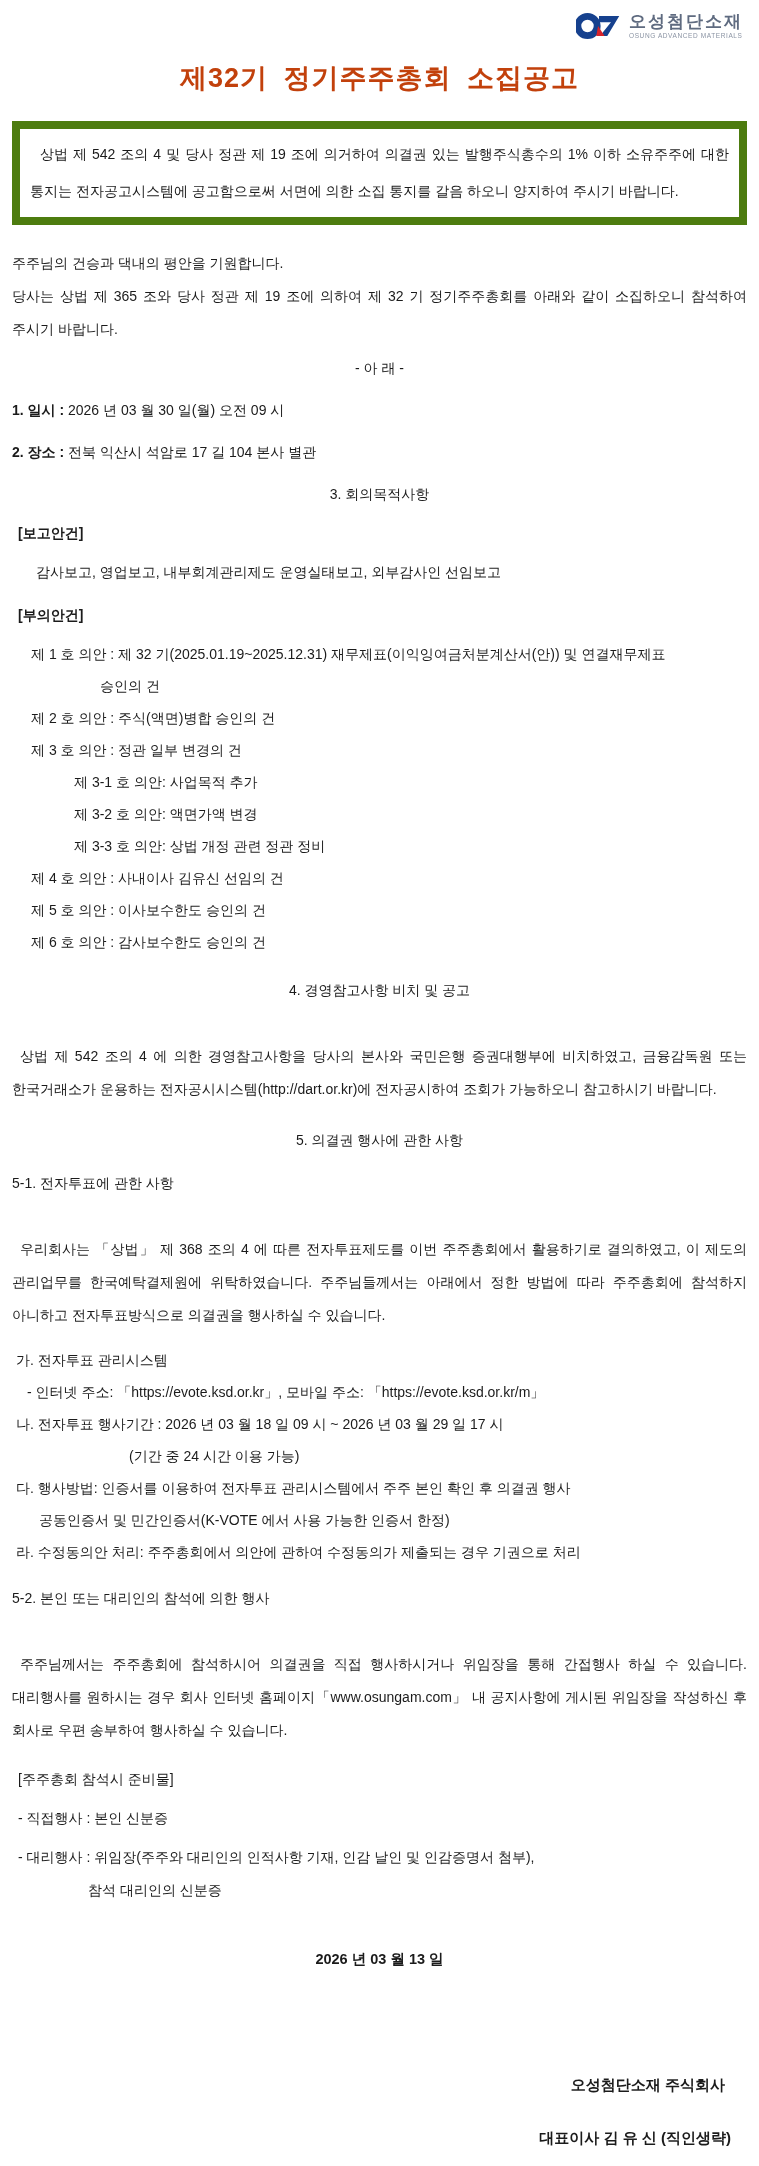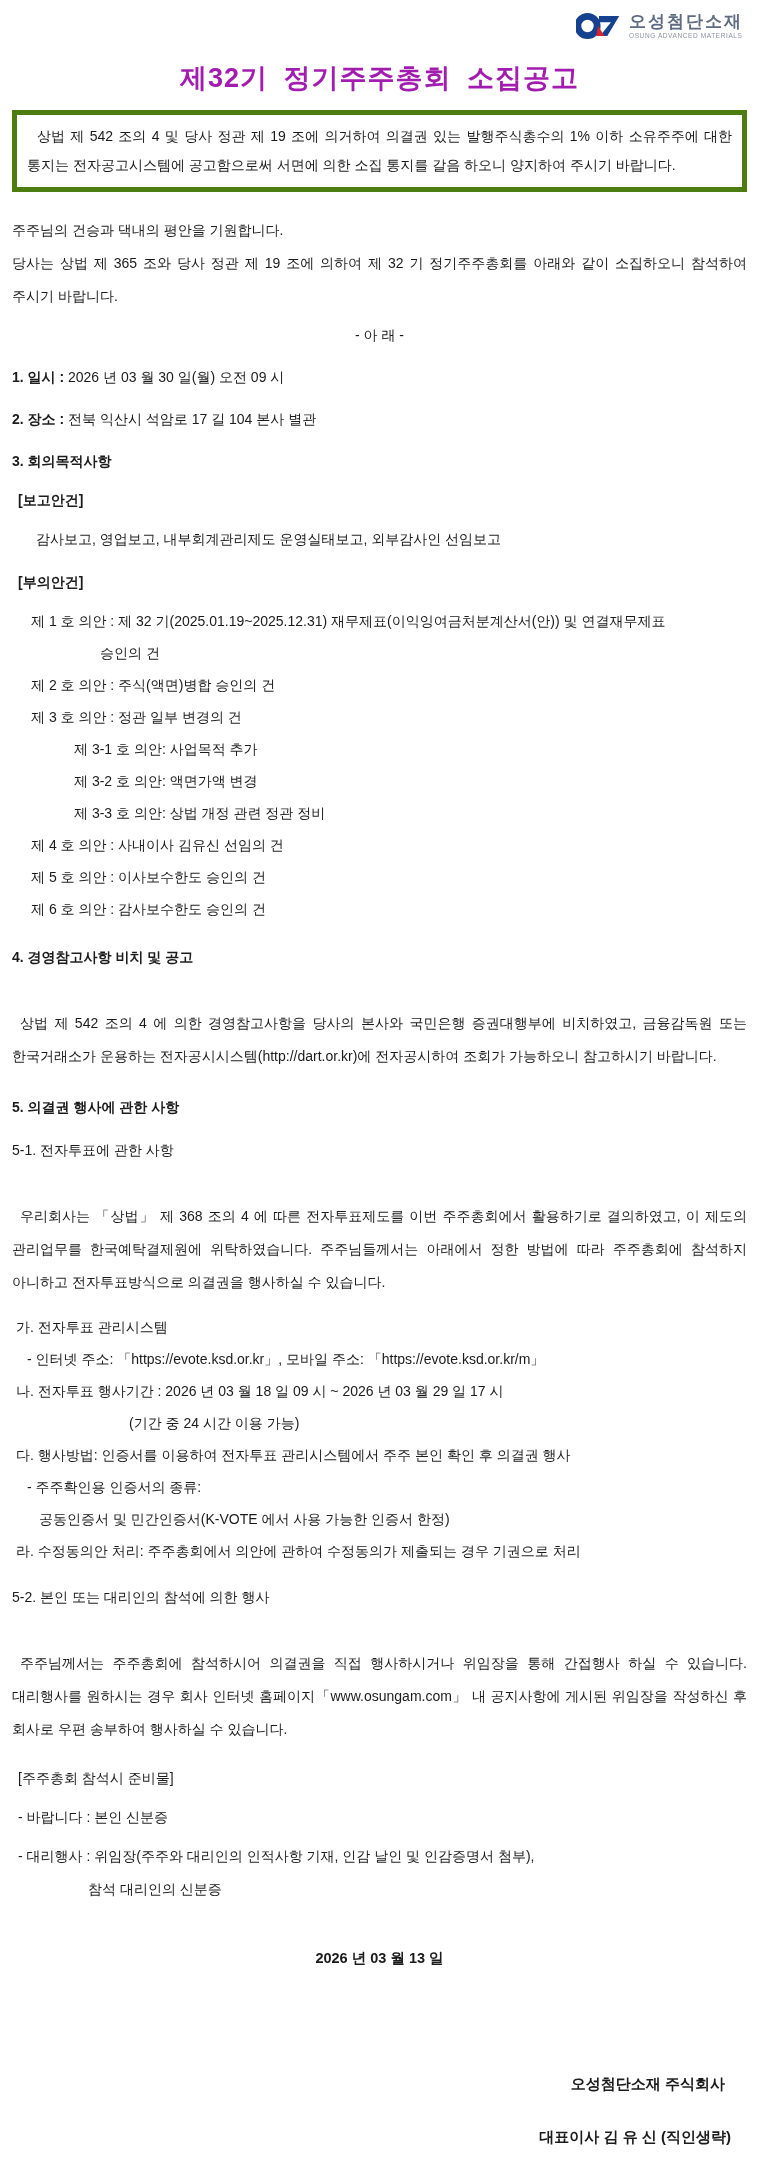--- a/index.html
+++ b/index.html
@@ -23,38 +23,38 @@
   .logo-en { font-size: 6.5px; line-height: 9px; color: #8a93a3; letter-spacing: 0.6px; }
   
   .title {
     margin-top: 12px;
     text-align: center;
     font-size: 27px;
     line-height: 40px;
     font-weight: 700;
     letter-spacing: 1px;
     word-spacing: 7px;
-    color: #a21caf;
+    color: #c2410c;
   }
   
   .notice-box {
-    margin-top: 12px;
-    border: 5px solid #4d7c0f;
+    margin-top: 23px;
+    border: 8px solid #4d7c0f;
     padding: 7px 10px;
-    line-height: 29px;
+    line-height: 37px;
     text-align: justify;
     text-indent: 10px;
     word-break: keep-all;
   }
   .para { margin: 0; text-align: justify; word-break: keep-all; }
   .mt-lg { margin-top: 22px; }
   .mt-md { margin-top: 10px; }
   .mt-sm { margin-top: 6px; }
   .center { text-align: center; }
-  .bold { font-weight: 700; }
+  .bold { font-weight: 400; text-align: center; }
   .indent-first { text-indent: 8px; margin-top: 33px; }
   .label { font-weight: 700; }
   .value { font-weight: 400; }
   .numbered { margin-top: 9px; }
   .bracket { margin-left: 6px; font-weight: 700; }
   .bracket-plain { margin-left: 6px; }
   .report-items { margin-left: 24px; }
   .agenda-line { line-height: 32px; margin-left: 19px; word-break: keep-all; }
   .agenda-cont { margin-left: 88px; }
   .agenda-sub { margin-left: 62px; }
@@ -121,29 +121,28 @@
 
   <div class="bold" style="margin-top:18px">5. 의결권  행사에  관한  사항</div>
   <div class="mt-md">5-1. 전자투표에  관한  사항</div>
   <p class="para indent-first mt-sm">우리회사는 「상법」 제 368 조의 4 에 따른 전자투표제도를 이번 주주총회에서 활용하기로 결의하였고, 이 제도의 관리업무를 한국예탁결제원에 위탁하였습니다. 주주님들께서는 아래에서 정한 방법에 따라 주주총회에 참석하지 아니하고 전자투표방식으로 의결권을 행사하실 수 있습니다.</p>
 
   <div class="ga-line" style="margin-top:12px">가. 전자투표  관리시스템</div>
   <div class="dash-sub">-  인터넷  주소: 「https://evote.ksd.or.kr」,  모바일  주소: 「https://evote.ksd.or.kr/m」</div>
   <div class="ga-line">나. 전자투표  행사기간 : 2026 년  03 월  18 일  09 시  ~  2026 년  03 월  29 일  17 시</div>
   <div class="period-note">(기간  중  24 시간  이용  가능)</div>
   <div class="ga-line">다. 행사방법:  인증서를  이용하여  전자투표  관리시스템에서  주주  본인  확인  후  의결권  행사</div>
-  <div class="dash-sub">-  주주확인용  인증서의  종류:</div>
   <div class="cert-line">공동인증서  및  민간인증서(K-VOTE 에서  사용  가능한  인증서  한정)</div>
   <div class="ga-line">라. 수정동의안  처리:  주주총회에서  의안에  관하여  수정동의가  제출되는  경우  기권으로  처리</div>
 
   <div style="margin-top:14px">5-2. 본인  또는  대리인의  참석에  의한  행사</div>
   <p class="para indent-first mt-sm">주주님께서는 주주총회에 참석하시어 의결권을 직접 행사하시거나 위임장을 통해 간접행사 하실 수 있습니다. 대리행사를 원하시는 경우 회사 인터넷 홈페이지「www.osungam.com」 내 공지사항에 게시된 위임장을 작성하신 후 회사로 우편 송부하여 행사하실 수 있습니다.</p>
 
   <div class="bracket-plain" style="margin-top:16px">[주주총회  참석시  준비물]</div>
-  <div class="bracket-plain mt-sm">-  바랍니다 :  본인  신분증</div>
+  <div class="bracket-plain mt-sm">-  직접행사 :  본인  신분증</div>
   <div class="bracket-plain mt-sm">-  대리행사 :  위임장(주주와  대리인의  인적사항  기재,  인감  날인  및  인감증명서  첨부),</div>
   <div style="margin-left:76px">참석  대리인의  신분증</div>
 
   <div class="footer-date">2026 년  03 월  13 일</div>
   <div class="footer-company">오성첨단소재  주식회사</div>
   <div class="footer-ceo">대표이사  김  유  신  (직인생략)</div>
 
 </div>
 
 </body></html>

